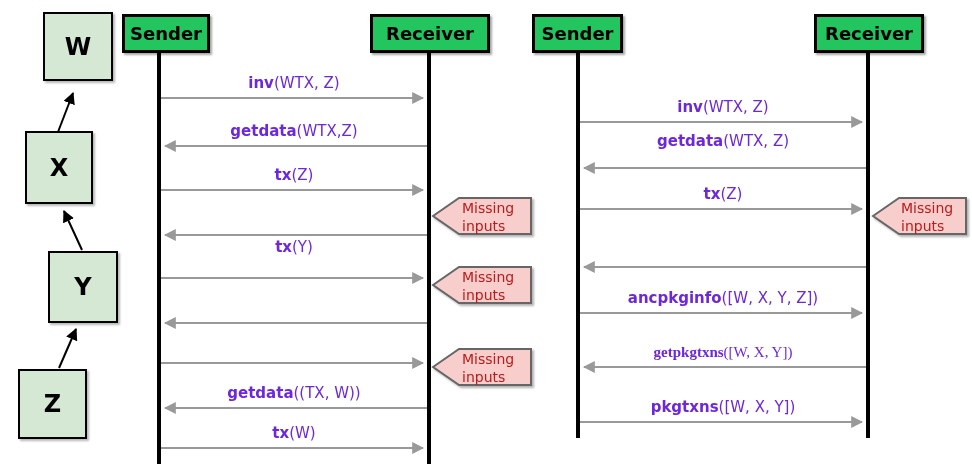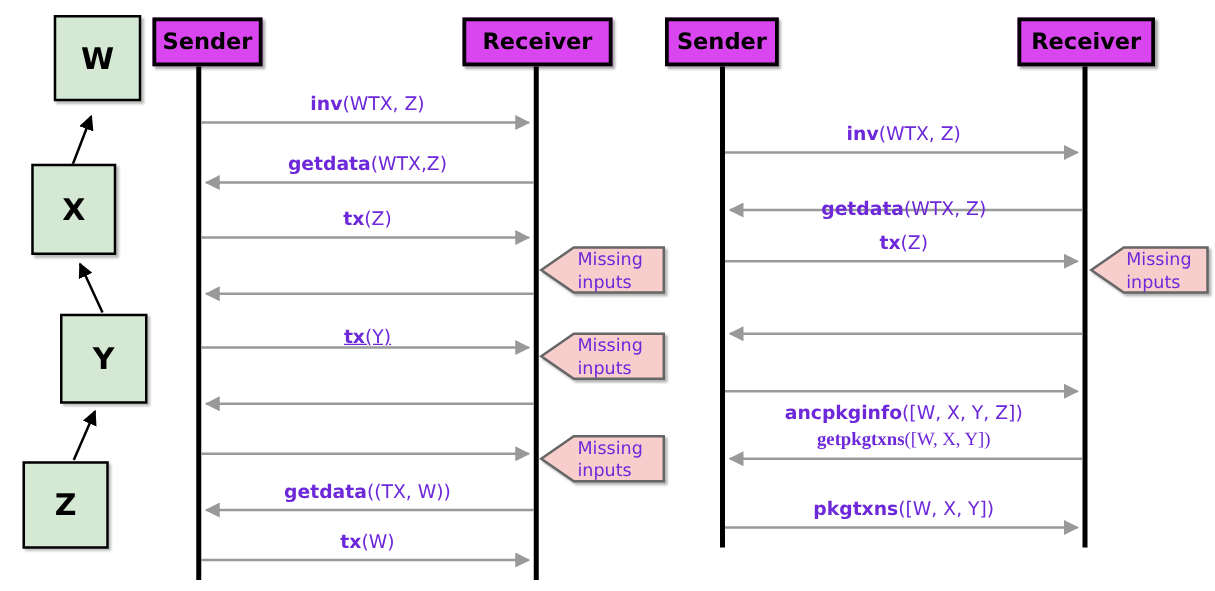--- a/index.html
+++ b/index.html
@@ -7,33 +7,33 @@
     position:relative;width:972px;height:473px;background:#ffffff;overflow:hidden;
     font-family:"DejaVu Sans","Liberation Sans",sans-serif;color:#000;
   }
   svg.layer{position:absolute;left:0;top:0;width:972px;height:473px;}
   .node{
     position:absolute;box-sizing:border-box;background:#d5e8d4;border:2px solid #000;
     display:flex;align-items:center;justify-content:center;
     font-size:24px;font-weight:700;box-shadow:2px 2px 2px rgba(0,0,0,0.28);
   }
   .hdr{
-    position:absolute;box-sizing:border-box;background:#d946ef;border:3px solid #000;
+    position:absolute;box-sizing:border-box;background:#22c55e;border:3px solid #000;
     display:flex;align-items:center;justify-content:center;
     font-size:18px;font-weight:700;box-shadow:2px 2px 2px rgba(0,0,0,0.35);
   }
   .msg{
     position:absolute;width:260px;text-align:center;font-size:15px;line-height:19px;
     white-space:nowrap;color:#6d28d9;
   }
   .msg .fn{font-weight:700;}
   .msgL{left:164px;}
   .msgR{left:593px;}
   .callout-text{
-    position:absolute;width:66px;font-size:14px;line-height:18px;color:#6d28d9;
+    position:absolute;width:66px;font-size:14px;line-height:18px;color:#b91c1c;
   }
   .shapes{filter:drop-shadow(2px 2px 1px rgba(0,0,0,0.30));}
 </style>
 </head>
 <body>
 
 <div class="stage">
 
   <svg class="layer" viewBox="0 0 972 473">
     <defs>
@@ -102,28 +102,28 @@
   <div class="hdr" style="left:532px;top:14px;width:91px;height:39px;">
     <span>Sender</span>
   </div>
   <div class="hdr" style="left:814px;top:14px;width:110px;height:39px;">
     <span>Receiver</span>
   </div>
 
   <div class="msg msgL" style="top:74px;"><span class="fn">inv</span><span>(WTX, Z)</span></div>
   <div class="msg msgL" style="top:122px;"><span class="fn">getdata</span><span>(WTX,Z)</span></div>
   <div class="msg msgL" style="top:166px;"><span class="fn">tx</span><span>(Z)</span></div>
-  <div class="msg msgL" style="top:260px;text-decoration:underline;"><span class="fn">tx</span><span>(Y)</span></div>
+  <div class="msg msgL" style="top:238px;"><span class="fn">tx</span><span>(Y)</span></div>
   <div class="msg msgL" style="top:424px;"><span class="fn">tx</span><span>(W)</span></div>
   <div class="msg msgL" style="top:384px;"><span class="fn">getdata</span><span>((TX, W))</span></div>
 
   <div class="msg msgR" style="top:98px;"><span class="fn">inv</span><span>(WTX, Z)</span></div>
-  <div class="msg msgR" style="top:158px;"><span class="fn">getdata</span><span>(WTX, Z)</span></div>
+  <div class="msg msgR" style="top:132px;"><span class="fn">getdata</span><span>(WTX, Z)</span></div>
   <div class="msg msgR" style="top:185px;"><span class="fn">tx</span><span>(Z)</span></div>
-  <div class="msg msgR" style="top:289px;margin-top:32px;"><span class="fn">ancpkginfo</span><span>([W, X, Y, Z])</span></div>
+  <div class="msg msgR" style="top:289px;"><span class="fn">ancpkginfo</span><span>([W, X, Y, Z])</span></div>
   <div class="msg msgR" style="top:343px;font-family:Liberation Serif, serif;"><span class="fn">getpkgtxns</span><span>([W, X, Y])</span></div>
   <div class="msg msgR" style="top:398px;"><span class="fn">pkgtxns</span><span>([W, X, Y])</span></div>
 
   <div class="callout-text" style="left:462px;top:199px;">Missing inputs</div>
   <div class="callout-text" style="left:462px;top:268px;">Missing inputs</div>
   <div class="callout-text" style="left:462px;top:350px;">Missing inputs</div>
   <div class="callout-text" style="left:901px;top:199px;">Missing inputs</div>
 
 </div>
 

